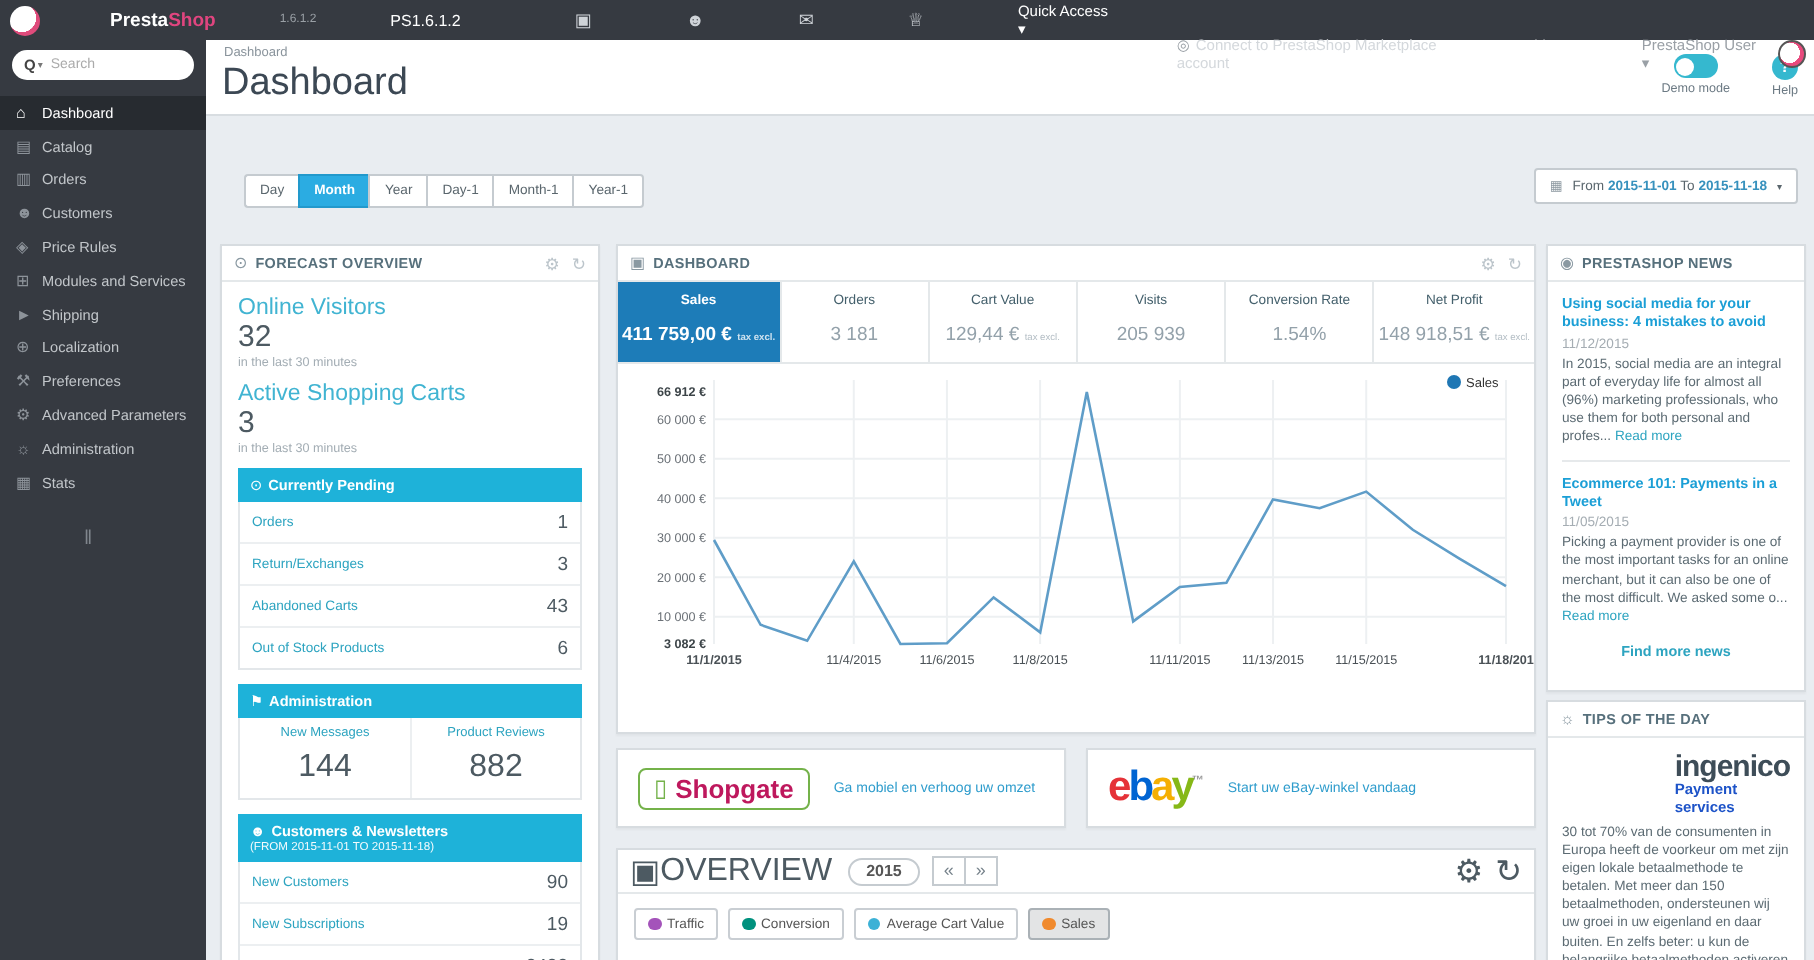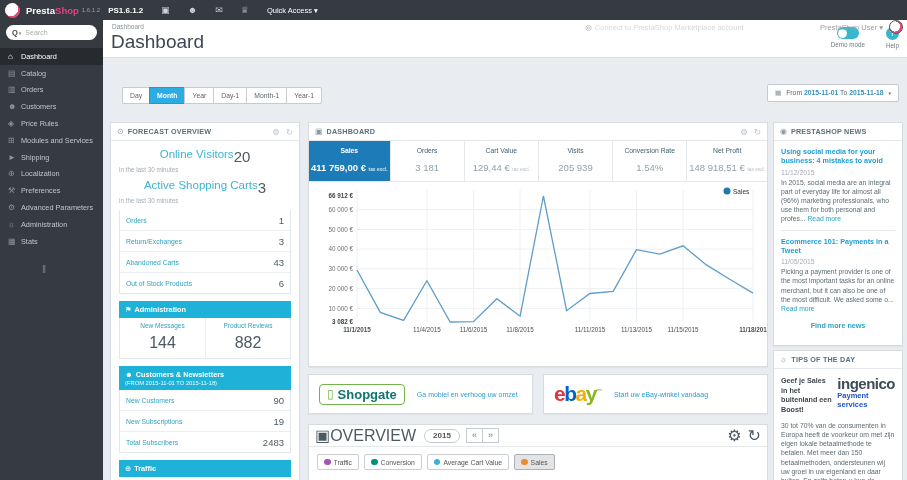--- a/index.html
+++ b/index.html
@@ -1,25 +1,25 @@
 <!DOCTYPE html>
 <html><head>
 <meta charset="utf-8">
 <style>
   * { margin:0; padding:0; box-sizing:border-box; }
   html,body { width:907px; height:480px; overflow:hidden; }
   body { font-family:"Liberation Sans", sans-serif; background:#e9edf1; position:relative; color:#4d5a62; }
 
   
-  .topbar { position:absolute; top:0; left:0; right:0; height:20px; background:#363a41; display:flex; align-items:center; z-index:30; }
+  .topbar { position:absolute; top:0; left:0; right:0; height:20px; background:#363a41; display:flex; align-items:center; z-index:30;gap:29px; }
   .logo-circle { width:15px; height:15px; border-radius:50%; background:radial-gradient(circle at 40% 40%, #ffffff 55%, #df4b7b 56%); margin:0 6px 0 5px; flex:0 0 auto; }
   .brand { font-size:9.5px; font-weight:bold; color:#fff; }
   .brand .pink { color:#e0457f; }
   .brand-ver { font-size:6px; color:#9aa0a6; margin:0 8px 0 3px; }
-  .shop-code { font-size:8px; font-weight:bold; color:#fff; margin-right:18px; }
+  .shop-code { font-size:8px; font-weight:normal; color:#fff; margin-right:28px; }
   .tb-ico { font-size:9px; color:#cfd3d8; margin-right:18px; cursor:pointer; }
   .quick-access { font-size:7.5px; color:#fff; cursor:pointer; }
   .tb-right { margin-left:auto; display:flex; align-items:center;margin-top:34px; }
   .tb-link { font-size:7.5px; color:#d4d8dc; margin-right:22px; cursor:pointer; }
   .tb-link .g { color:#9aa0a6; margin-right:3px; }
   .tb-myshop { font-size:7.5px; color:#fff; margin-right:26px; cursor:pointer; }
   .tb-user { font-size:7.5px; color:#9aa0a6; margin-right:6px; cursor:pointer; }
   .avatar { width:14px; height:14px; border-radius:50%; background:radial-gradient(circle at 40% 45%, #ffffff 52%, #e84a7d 53%); margin-right:4px; border:1px solid #555; }
 
   
@@ -63,21 +63,21 @@
   .panel { position:absolute; background:#fff; border:1px solid #d7dce0; box-shadow:0 1px 1px rgba(0,0,0,.04); }
   .phead { height:18px; display:flex; align-items:center; padding:0 6px; border-bottom:1px solid #e4e8ea; }
   .phead .pt { font-size:7.2px; font-weight:bold; color:#57707c; letter-spacing:.2px; }
   .phead .pi { font-size:8px; color:#8a99a2; margin-right:4px; }
   .phead .tools { margin-left:auto; display:flex; gap:6px; }
   .phead .tool { font-size:8.5px; color:#bcc5cb; cursor:pointer; }
 
   
   #activity { left:7px; top:64px; width:190px; height:440px; }
   .act-body { padding:7px 8px; }
-  .kpi { display:flex; justify-content:center; align-items:flex-start; }
+  .kpi { display:flex; justify-content:flex-start; align-items:flex-start;flex-direction:column; }
   .kpi .kl { font-size:11.5px; color:#41b4d2; cursor:pointer; }
   .kpi .kv { font-size:15px; color:#4d5a62; }
   .kpi-sub { font-size:6.3px; color:#a3adb4; margin:1px 0 6px; }
   .secbar { background:#1eb2d9; color:#fff; font-size:7.3px; font-weight:bold; padding:4px 6px; }
   .secbar .si { margin-right:3px; font-weight:normal; }
   .secbar .ssub { display:block; font-size:5.8px; font-weight:normal; opacity:.95; margin-top:1px; }
   .rows { border:1px solid #e3e7ea; border-top:none; margin-bottom:7px; }
   .srow { display:flex; justify-content:space-between; align-items:center; padding:4.5px 6px; border-bottom:1px solid #eceff1; }
   .srow:last-child { border-bottom:none; }
   .srow .rl { font-size:6.8px; color:#2da4c0; cursor:pointer; }
@@ -100,21 +100,21 @@
   .metric.active .ml, .metric.active .mv { color:#fff; font-weight:bold; }
   .metric.active .mn { color:#cfe3f0; }
   #sales-chart { display:block; margin-top:2px; }
 
   
   .mod-banner { display:flex; align-items:center; padding:0 10px; height:40px; }
   #shopgate { left:205px; top:316px; width:225px; }
   #ebaybox { left:440px; top:316px; width:225px; }
   .sg-logo { display:flex; align-items:center; border:1.5px solid #74b24a; border-radius:4px; padding:2px 7px; }
   .sg-phone { color:#74b24a; font-size:12px; margin-right:4px; }
-  .sg-name { color:#0f766e; font-size:13px; font-weight:bold; }
+  .sg-name { color:#be185d; font-size:13px; font-weight:bold; }
   .mod-link { font-size:7px; color:#2e9ccc; margin-left:12px; cursor:pointer; }
   .ebay-logo { font-size:21px; font-weight:bold; letter-spacing:-1.5px; }
   .ebay-logo .tm { font-size:6px; color:#999; letter-spacing:0; vertical-align:super; }
 
   
   #forecast { left:205px; top:366px; width:460px; height:150px; }
   .fc-head { height:22px; display:flex; align-items:center; padding:0 6px; border-bottom:1px solid #e4e8ea; }
   .year-pill { font-size:8px; font-weight:bold; color:#555; border:1px solid #c5cbd0; border-radius:9px; padding:1.5px 8px; margin:0 6px 0 8px; }
   .nav-arrows { display:inline-flex; }
   .arr { font-size:9px; color:#75818a; border:1px solid #c5cbd0; background:#fff; padding:0 5px; line-height:13px; cursor:pointer; }
@@ -261,29 +261,30 @@
       <span class="pi">⊙</span>
       <span class="pt">FORECAST OVERVIEW</span>
       <span class="tools">
         <span class="tool">⚙</span>
         <span class="tool">↻</span>
       </span>
     </div>
     <div class="act-body">
       <div class="kpi">
         <span class="kl">Online Visitors</span>
-        <span class="kv">20</span>
+        <span class="kv">32</span>
       </div>
       <div class="kpi-sub">in the last 30 minutes</div>
       <div class="kpi">
         <span class="kl">Active Shopping Carts</span>
         <span class="kv">3</span>
       </div>
       <div class="kpi-sub">in the last 30 minutes</div>
 
+      <div class="secbar"><span class="si">⊙</span><span>Currently Pending</span></div>
       <div class="rows">
         <div class="srow">
             <span class="rl">Orders</span>
             <span class="rv">1</span>
           </div>
         <div class="srow">
             <span class="rl">Return/Exchanges</span>
             <span class="rv">3</span>
           </div>
         <div class="srow">
@@ -468,19 +469,18 @@
     <div class="phead">
       <span class="pi">☼</span>
       <span class="pt">TIPS OF THE DAY</span>
     </div>
     <div class="tips-body">
       <span class="ingenico">
         <span class="ing-name">ingenico</span><br>
         <span class="ing-sub">Payment</span><br>
         <span class="ing-sub">services</span>
       </span>
-      <div class="tips-heading">Geef je Sales in het buitenland een Boost!</div>
       <div style="clear:both;"></div>
       <div>30 tot 70% van de consumenten in Europa heeft de voorkeur om met zijn eigen lokale betaalmethode te betalen. Met meer dan 150 betaalmethoden, ondersteunen wij uw groei in uw eigenland en daar buiten. En zelfs beter: u kun de belangrijke betaalmethoden activeren met een</div>
     </div>
   </div>
 
 </div>
 
 </body></html>

